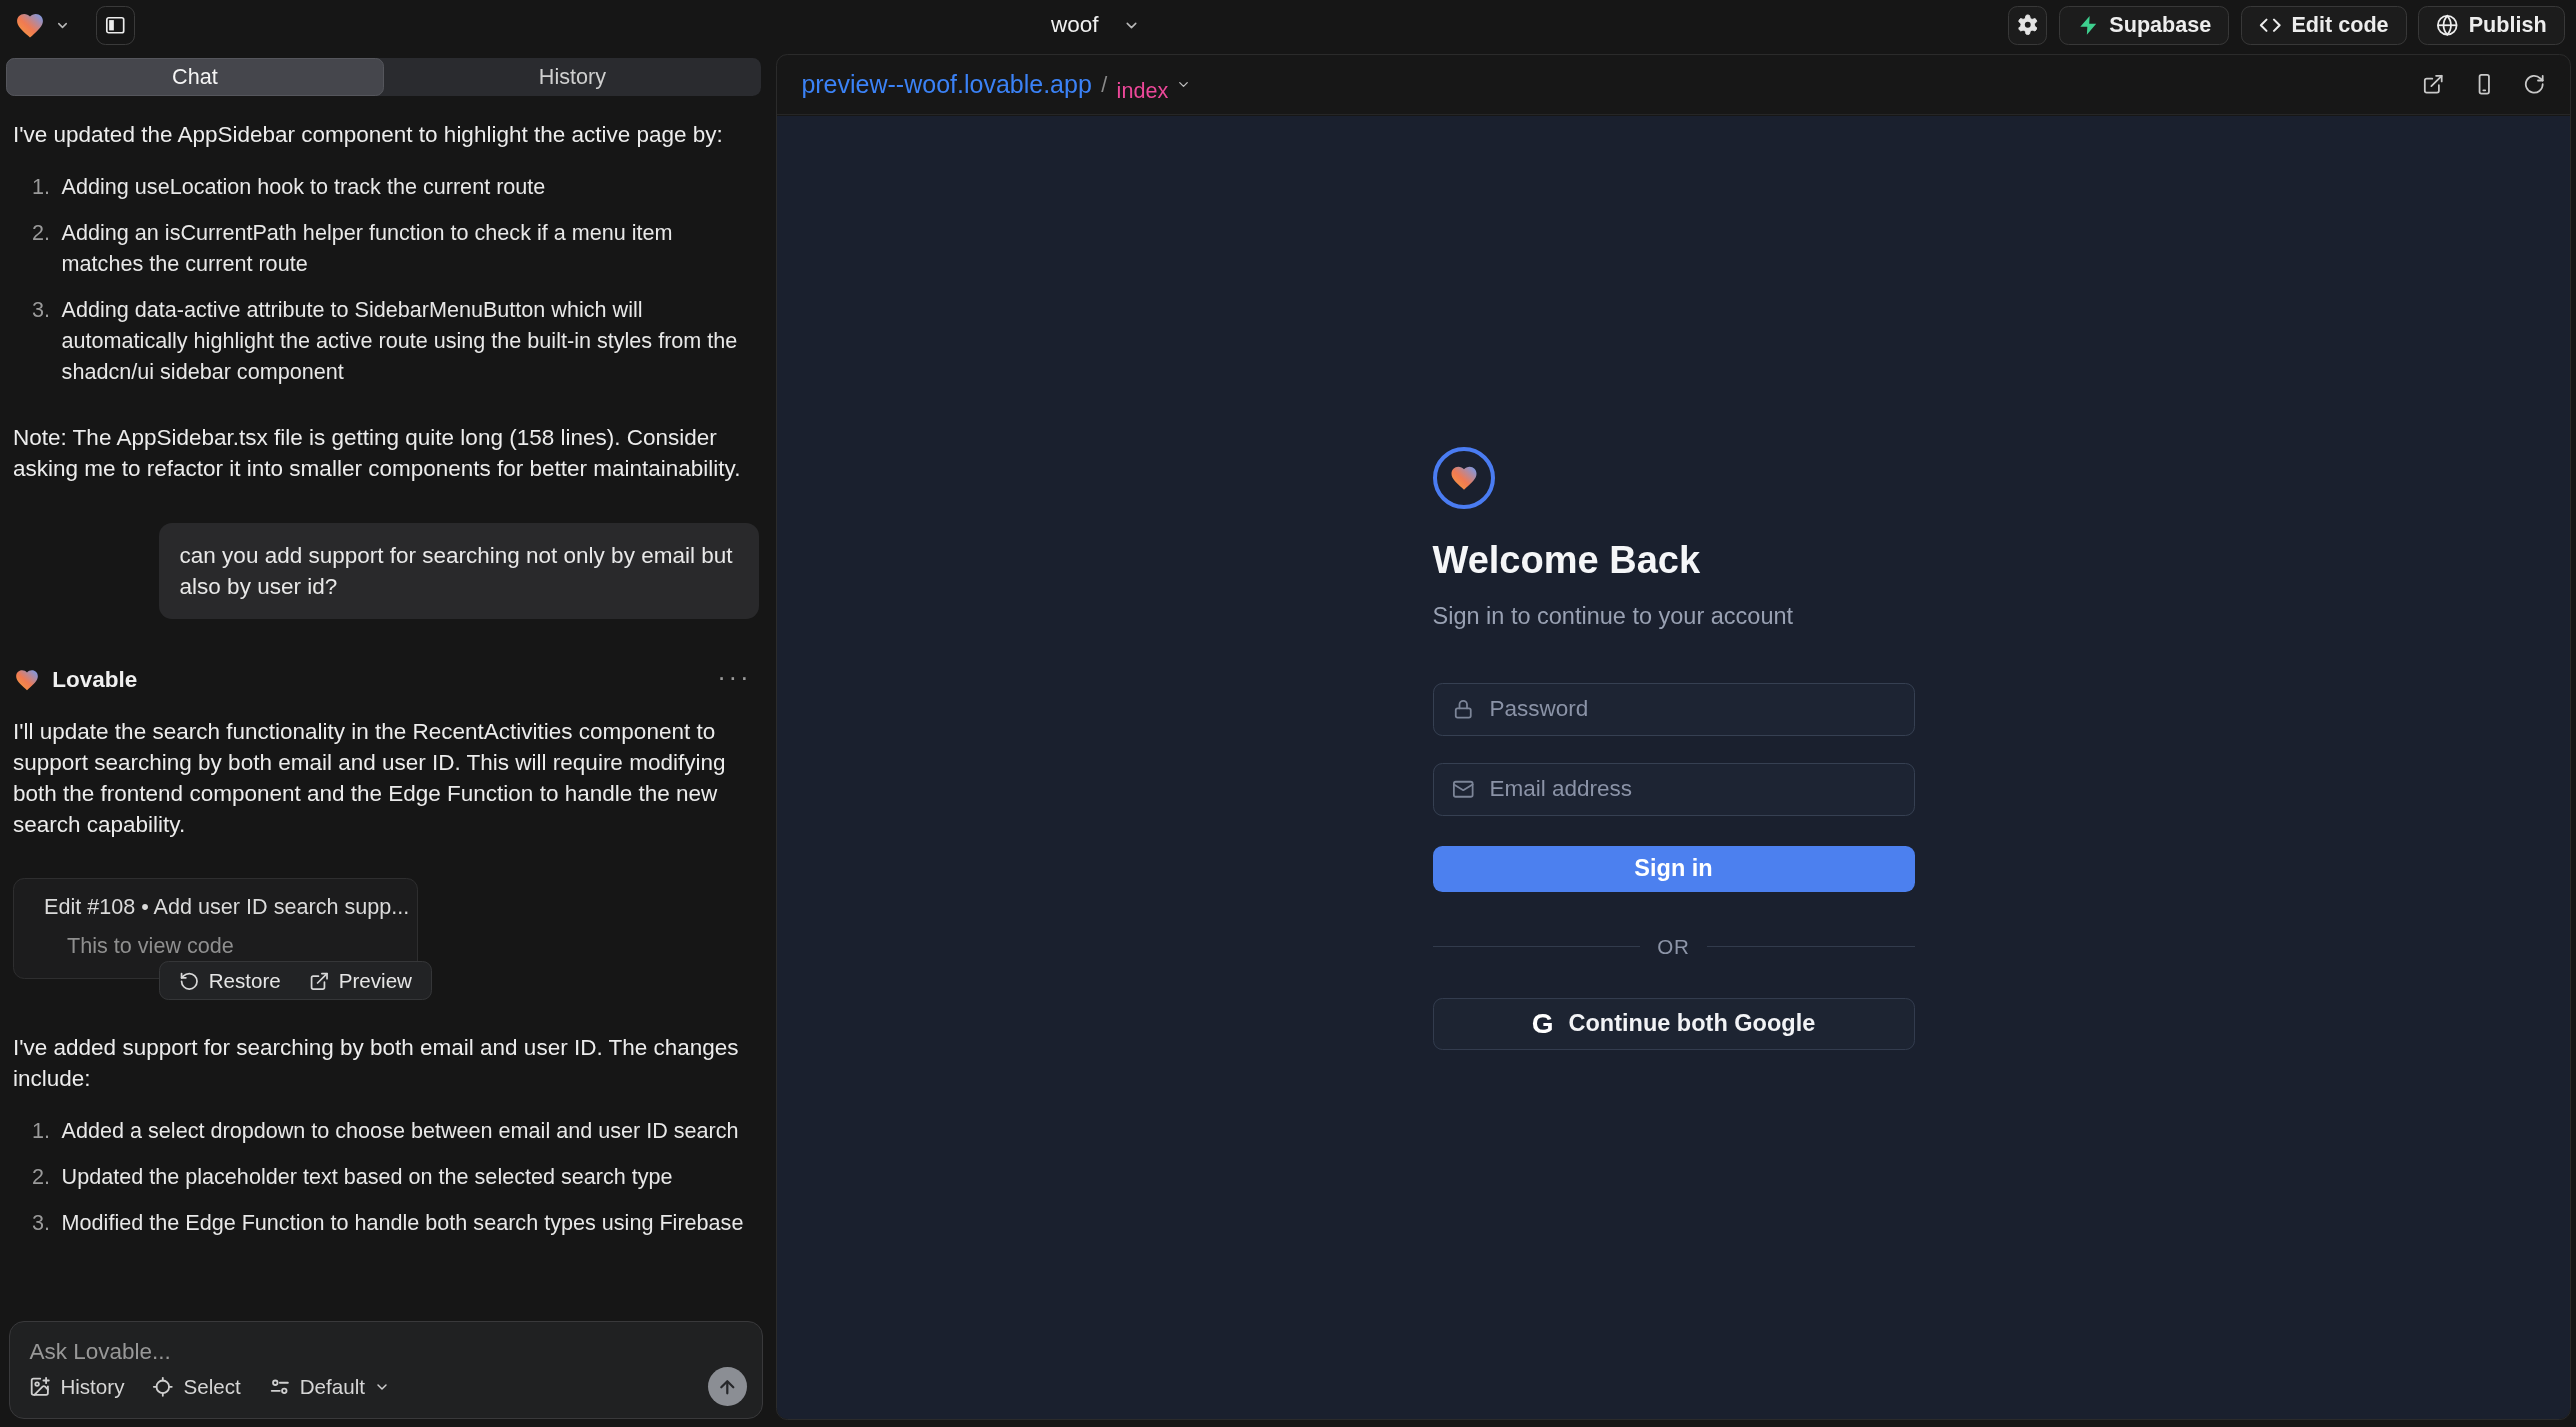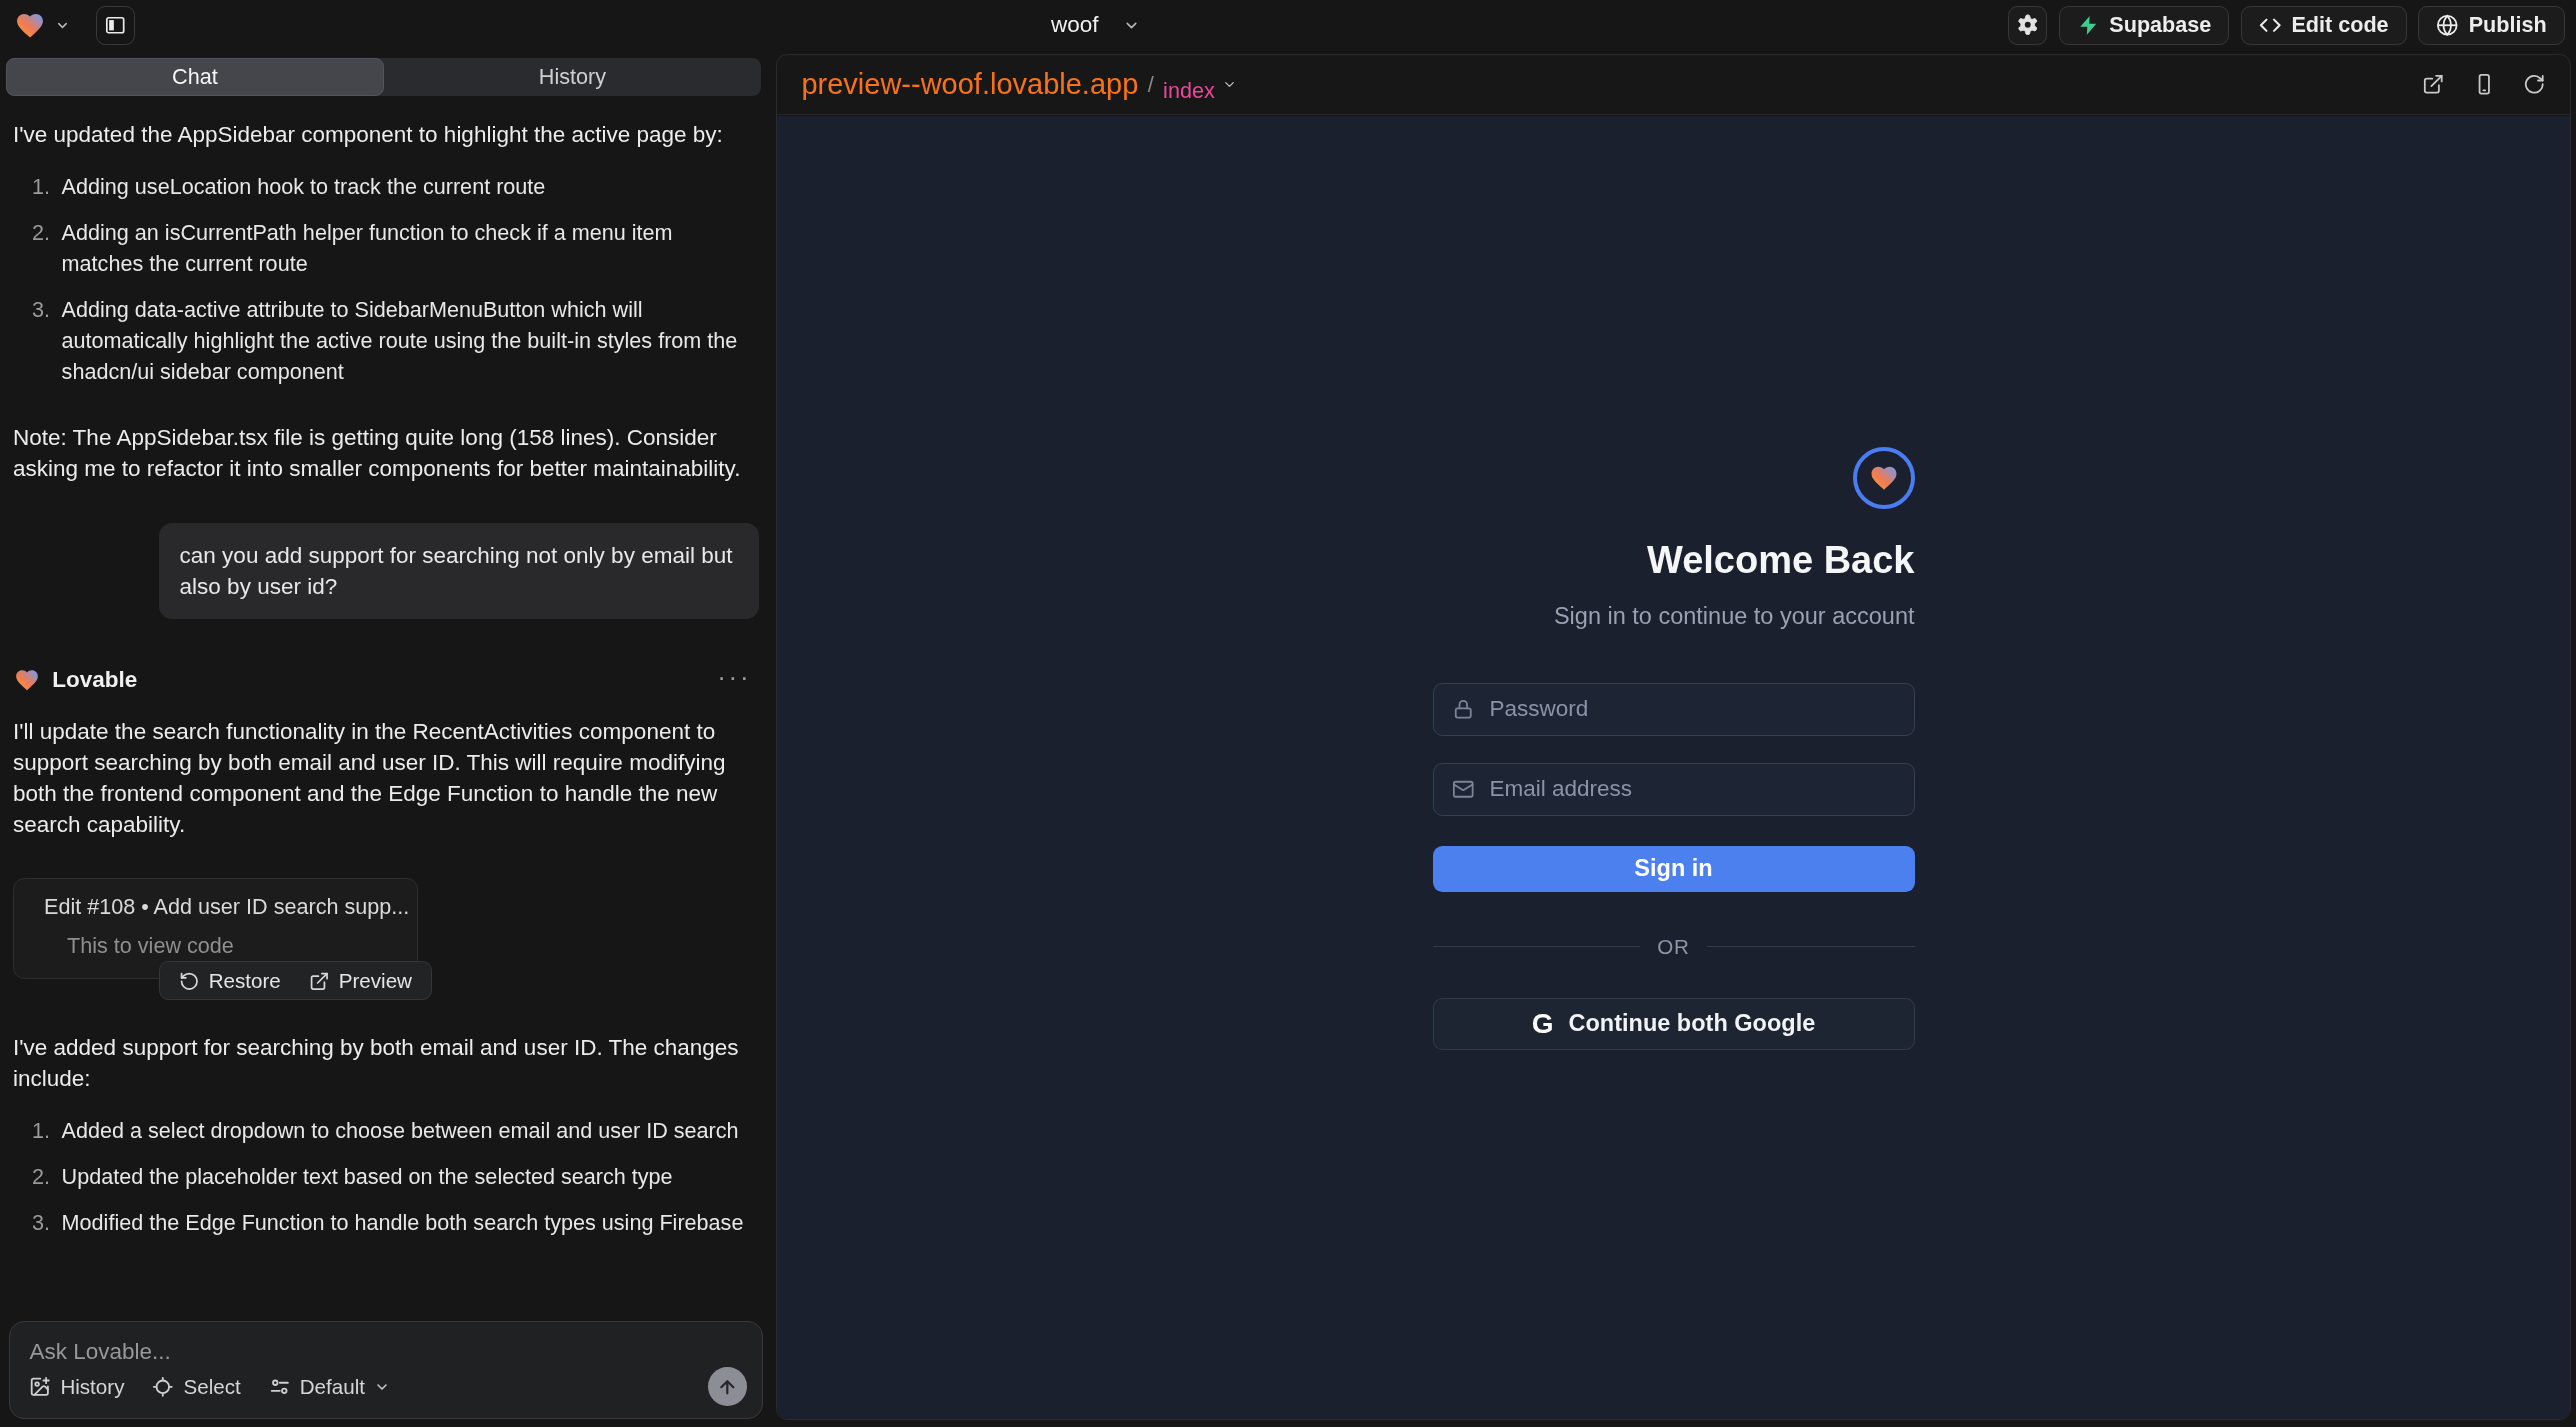--- a/index.html
+++ b/index.html
@@ -81,32 +81,32 @@
     margin-left:auto; width:39px; height:39px; border-radius:50%; background:#8b8e94;
     display:flex; align-items:center; justify-content:center; cursor:pointer;
   }
 
   
   .preview-frame {
     position:absolute; left:776px; top:54px; width:1795px; height:1366px;
     border:0.9px solid #2b2b2b; border-radius:11.3px; overflow:hidden; background:#171717;
   }
   .preview-header { height:60px; display:flex; align-items:center; padding:0 24.4px; border-bottom:0.9px solid #262626; }
-  .url-host { font-size:29px; color:#f97316; }
+  .url-host { font-size:25px; color:#3b82f6; }
   .url-sep { font-size:21.6px; color:#8a8a8a; margin:0 9.4px; }
   .url-page-group { display:flex; align-items:center; gap:7.5px; cursor:pointer; }
   .url-page { font-size:21.6px; color:#ec4899;margin-top:13px; }
   .preview-hicons { margin-left:auto; display:flex; align-items:center; gap:28px; color:#c9c9c9; }
   .ph-btn { cursor:pointer; display:flex; }
 
   .app-area {
     position:absolute; left:0; right:0; top:61px; bottom:0; background:#1a202e;
     display:flex; align-items:center; justify-content:center;
   }
-  .auth-col { width:482px; display:flex; flex-direction:column; align-items:flex-end; margin-top:-38px; }
+  .auth-col { width:482px; display:flex; flex-direction:column; align-items:flex-start; margin-top:-38px; }
   .auth-logo-ring {
     width:62px; height:62px; border-radius:50%; border:4.7px solid #4a7cf2;
     display:flex; align-items:center; justify-content:center; margin-bottom:30px;
   }
   .auth-title { font-size:38px; font-weight:700; color:#f5f6f8; margin-bottom:20.6px; }
   .auth-sub { font-size:23.5px; color:#99a1b3; margin-bottom:53px; }
   .auth-field { position:relative; width:482px; height:53px; margin-bottom:27px; }
   .auth-field input {
     width:100%; height:100%; background:#1d2433; border:0.9px solid #364052; border-radius:9.4px;
     padding:0 17px 0 56px; font-size:22.5px; color:#e8ecf4; outline:none;

